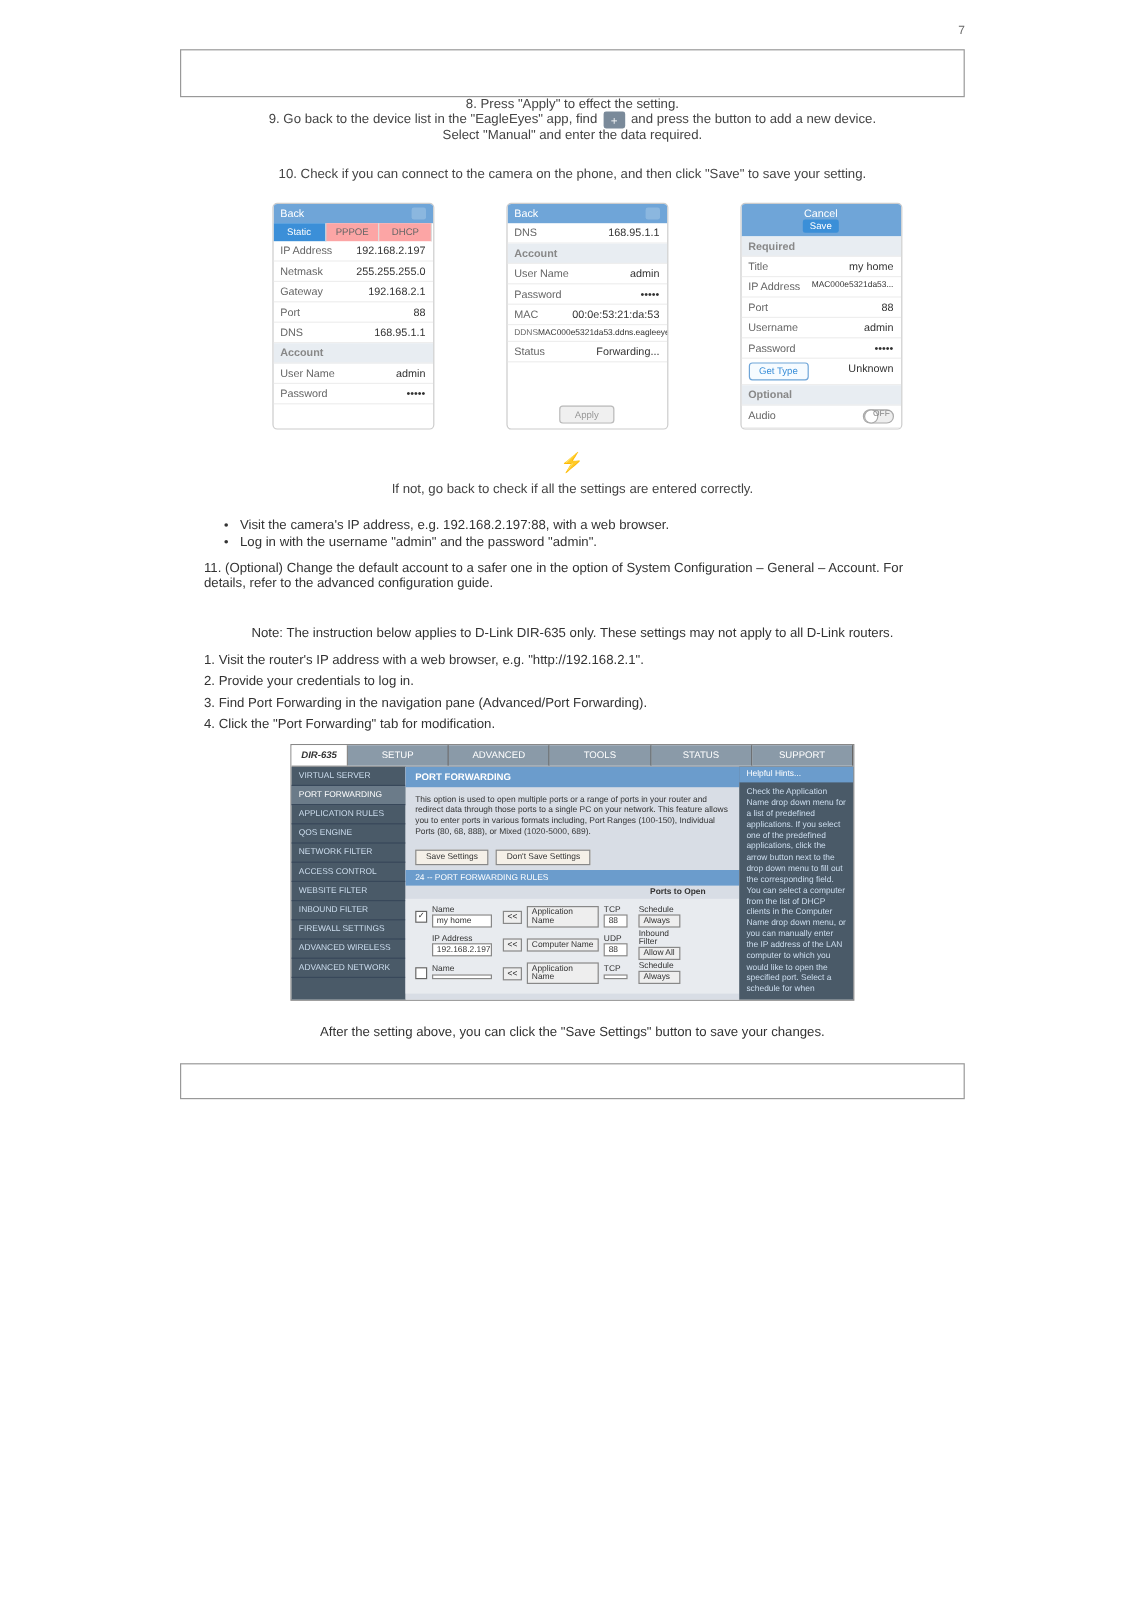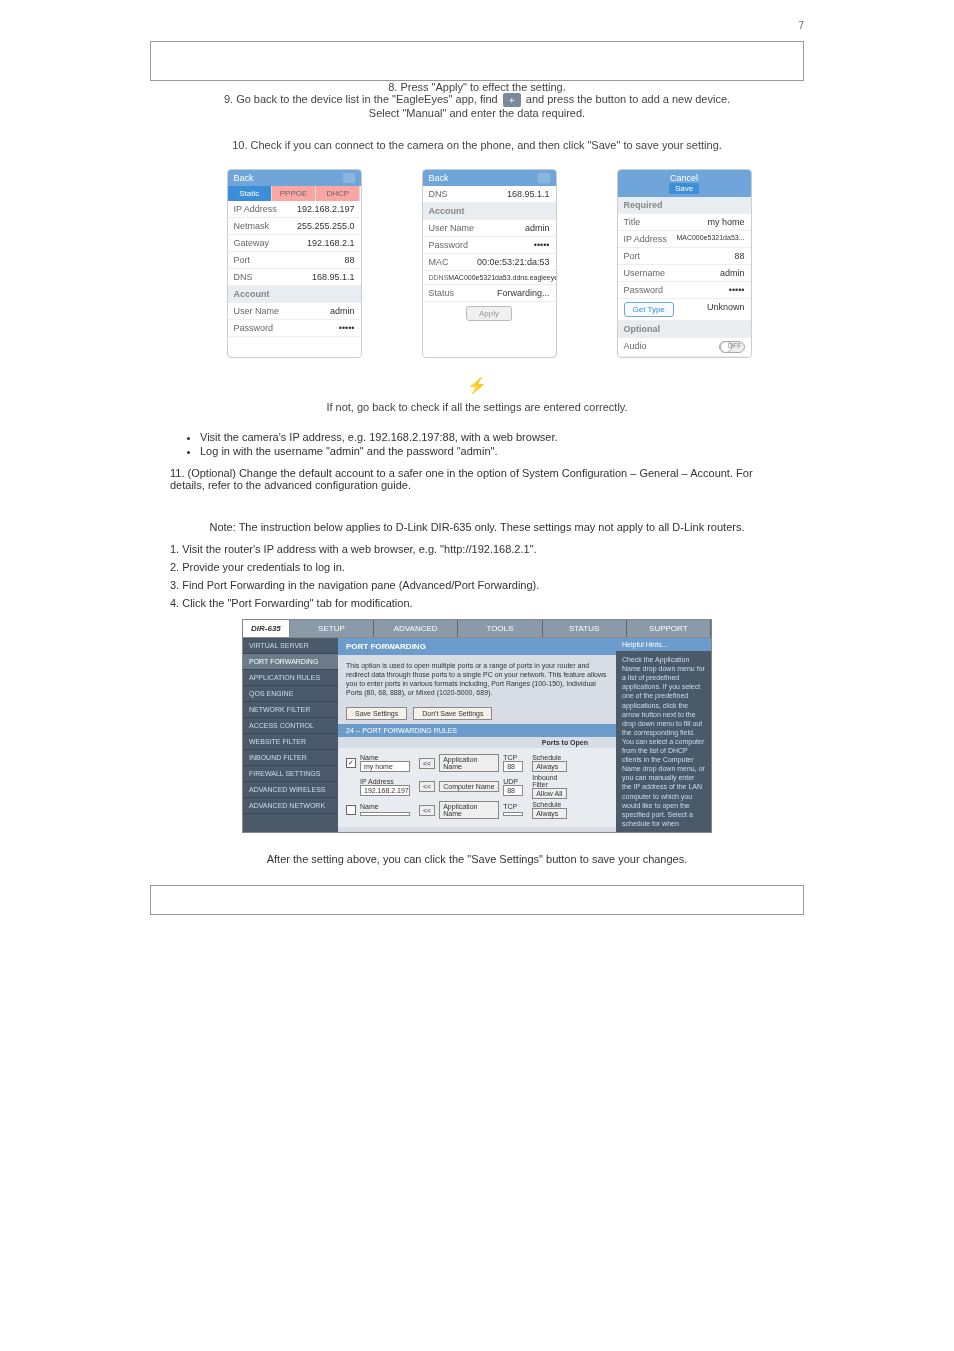--- a/index.html
+++ b/index.html
@@ -84,20 +84,21 @@
   .row .lbl { flex: 1; color: #666; }
   .row .val { color: #333; }
   .row.section {
     background: #e8edf2;
     color: #888;
     font-weight: bold;
   }
   .btn-row {
     text-align: center;
     padding: 6px 0;
+    margin-top: 32px;
   }
   .btn-apply {
     background: #f0f0f0;
     border: 1px solid #bbb;
     border-radius: 3px;
     padding: 2px 12px;
     color: #999;
     font-size: 8px;
   }
   .btn-gettype {

